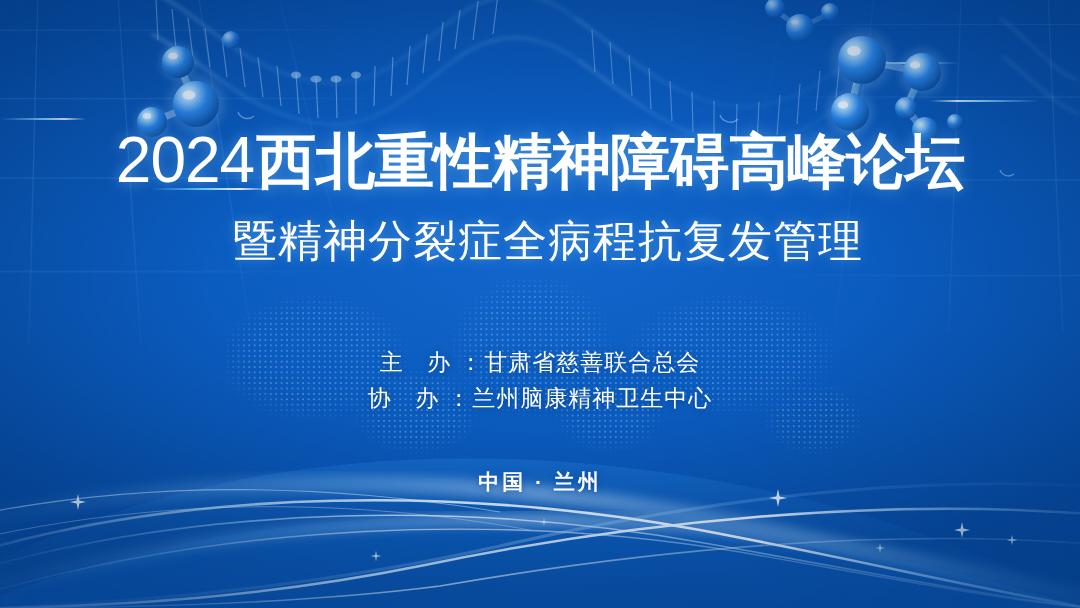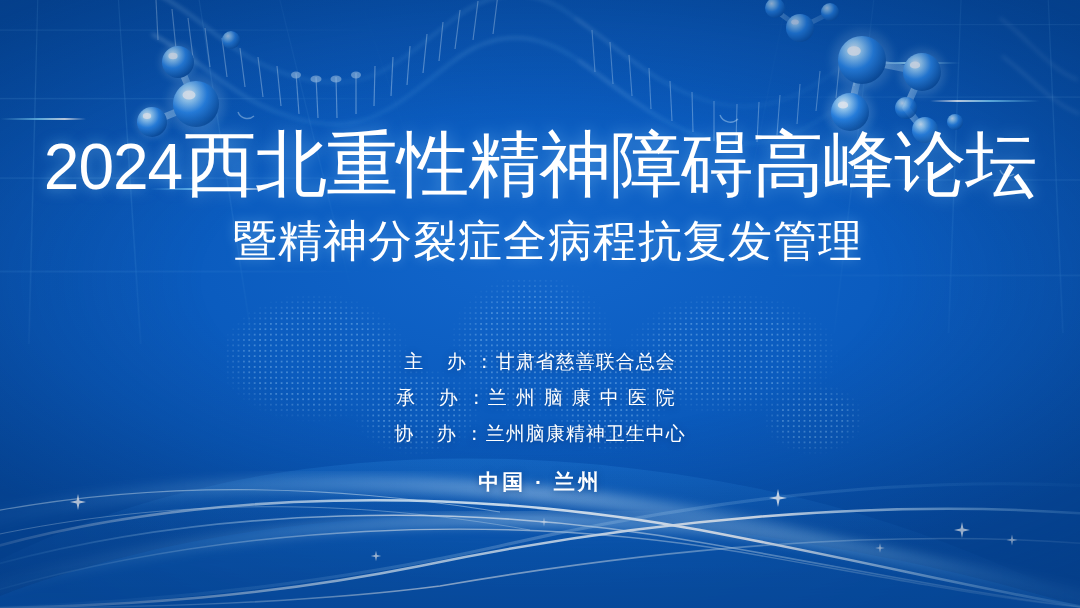--- a/index.html
+++ b/index.html
@@ -99,22 +99,22 @@
   }
   .title-year {
     font-size: 64px;
     font-weight: 400;
     color: #ffffff;
     letter-spacing: -1px;
     vertical-align: baseline;
     text-shadow: 0 0 14px rgba(150,215,255,.5);
   }
   .title-main {
-    font-size: 72px;
-    font-weight: 400;
+    font-size: 60px;
+    font-weight: 700;
     color: #ffffff;
     letter-spacing: -1px;
     margin-left: 2px;
     text-shadow: 0 0 16px rgba(150,215,255,.45);
   }
   .subtitle {
     position: absolute;
     top: 212px; left: 16px; right: 0;
     text-align: center;
     font-size: 44px;
@@ -124,21 +124,21 @@
     white-space: nowrap;
     text-shadow: 0 0 12px rgba(150,215,255,.45);
   }
 
   .org-block {
     position: absolute;
     top: 344px; left: 0; right: 0;
     text-align: center;
   }
   .org-line {
-    font-size: 19px;
+    font-size: 23px;
     font-weight: 400;
     color: #ffffff;
     line-height: 36px;
     white-space: nowrap;
     text-shadow: 0 1px 6px rgba(10,50,110,.55);
   }
   .org-label { letter-spacing: 9px; }
   .org-sep   { letter-spacing: 0; margin-right: 2px; }
   .org-name-1 { letter-spacing: 1px; }
   .org-name-2 { letter-spacing: 9px; }
@@ -393,23 +393,20 @@
       <span class="title-year">2024</span><span class="title-main">西北重性精神障碍高峰论坛</span>
     </div>
 
     <div class="subtitle">暨精神分裂症全病程抗复发管理</div>
 
     <div class="org-block">
       <div class="org-line">
         <span class="org-label">主  办</span><span class="org-sep">：</span><span class="org-name-1">甘肃省慈善联合总会</span>
       </div>
       <div class="org-line">
-        <span class="org-label">承  办</span><span class="org-sep">：</span><span class="org-name-2">兰州脑康中医院</span>
-      </div>
-      <div class="org-line">
         <span class="org-label">协  办</span><span class="org-sep">：</span><span class="org-name-3">兰州脑康精神卫生中心</span>
       </div>
     </div>
 
     <div class="location">中国 · 兰州</div>
 
   </div>
 </div>
 
 </body></html>

